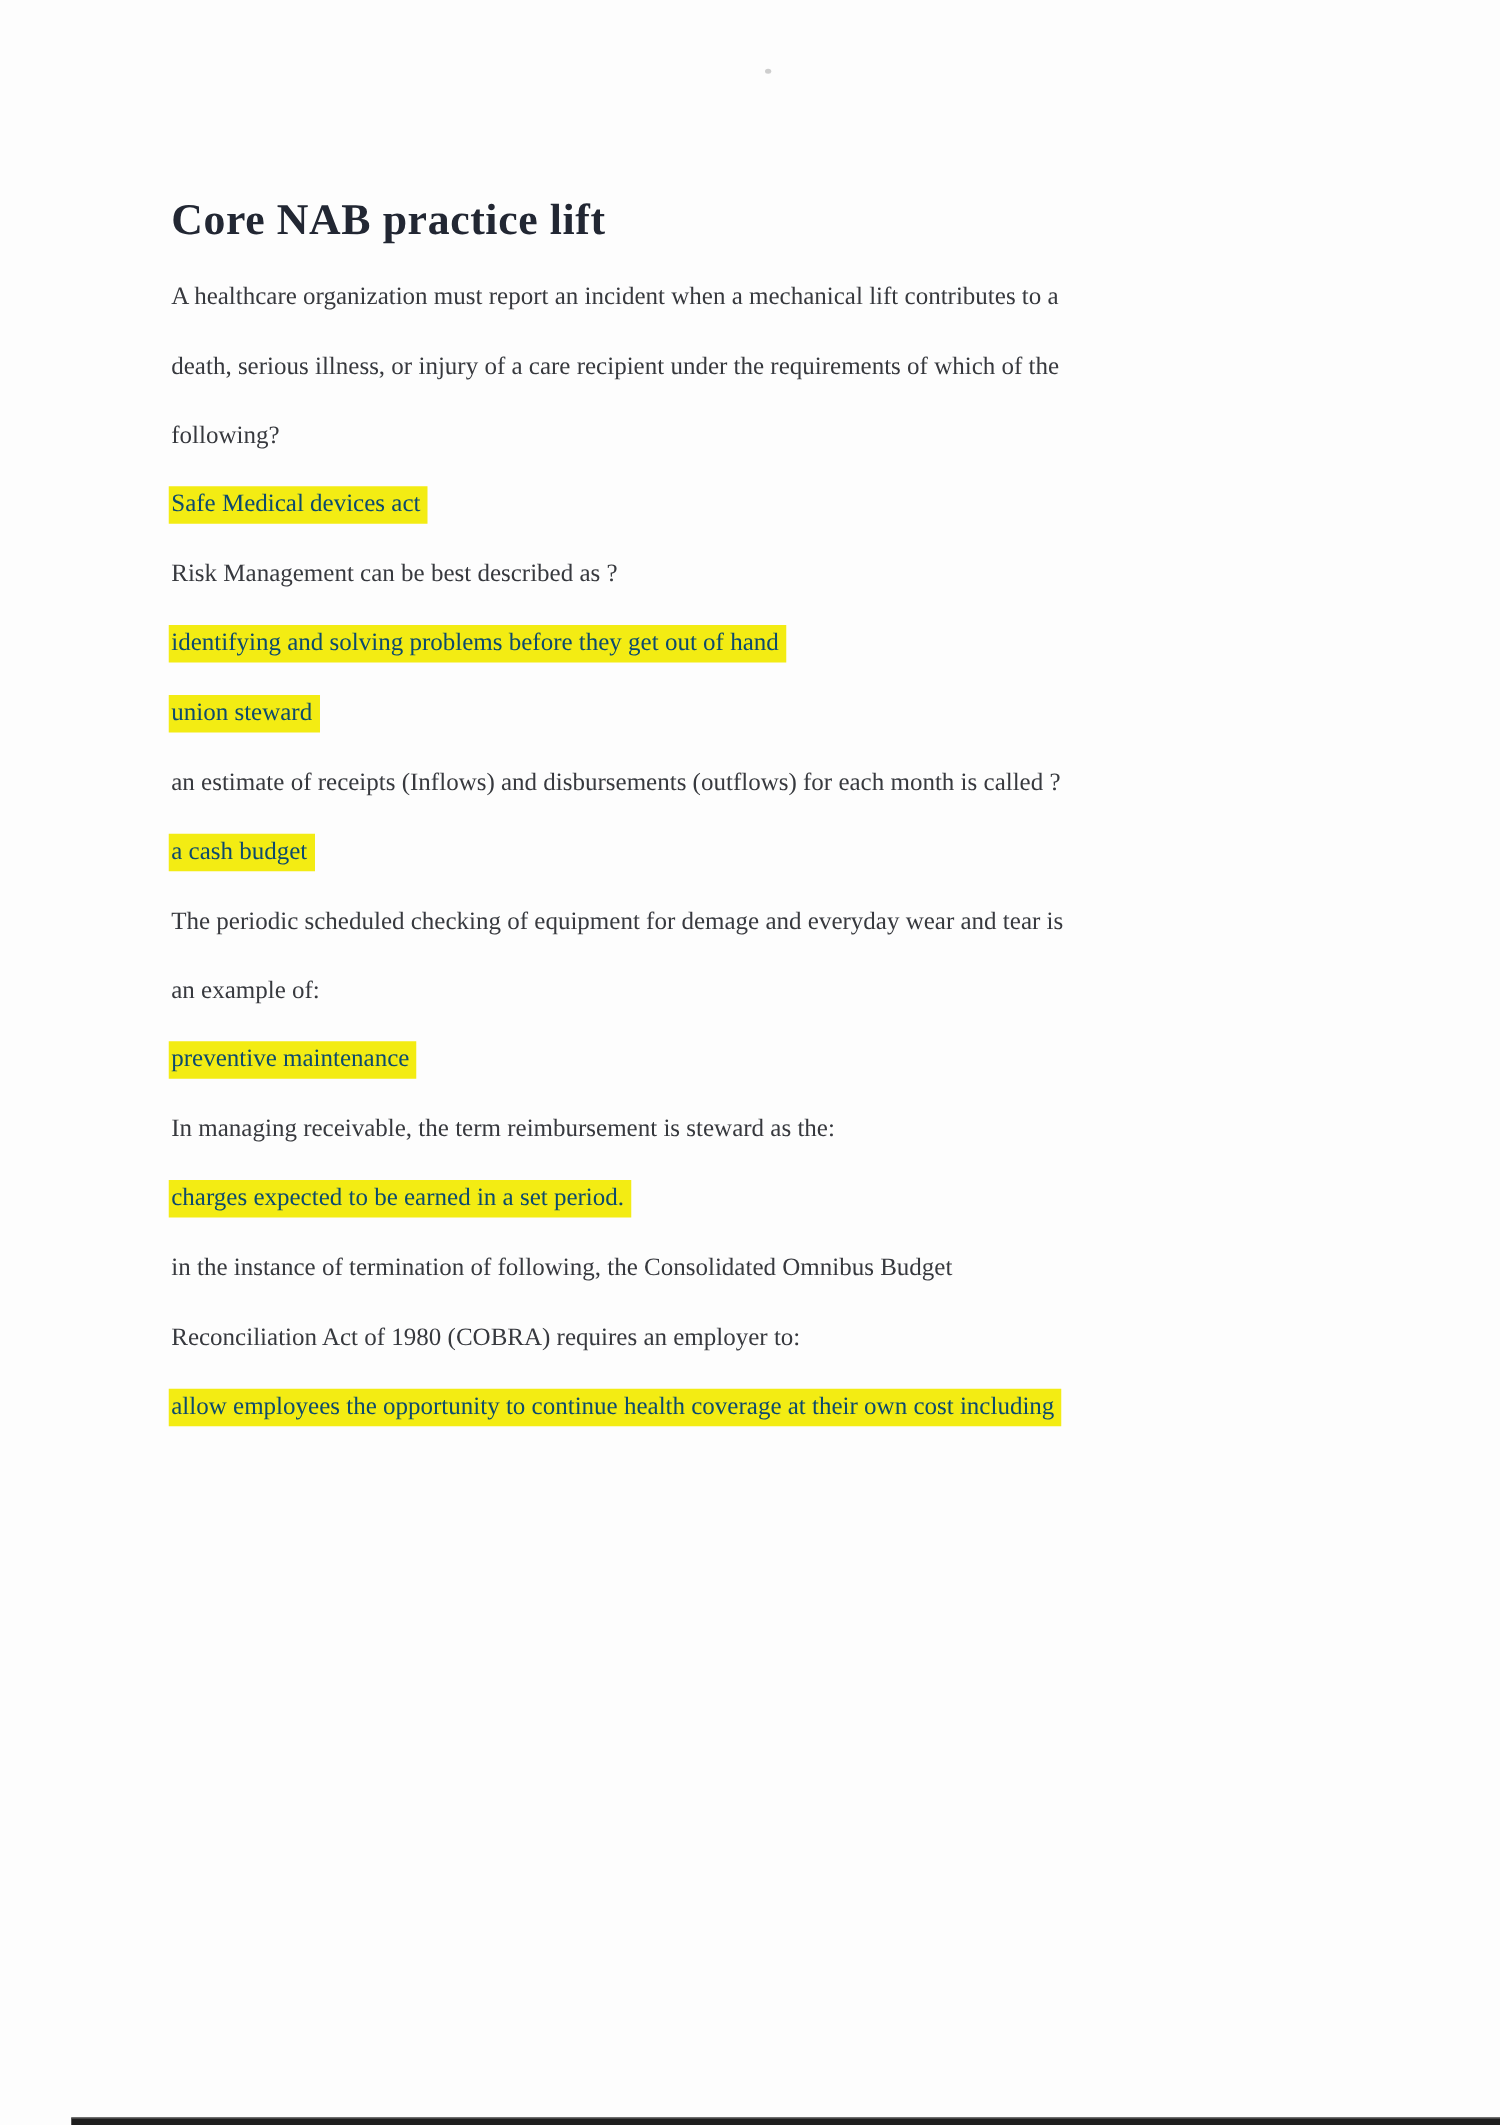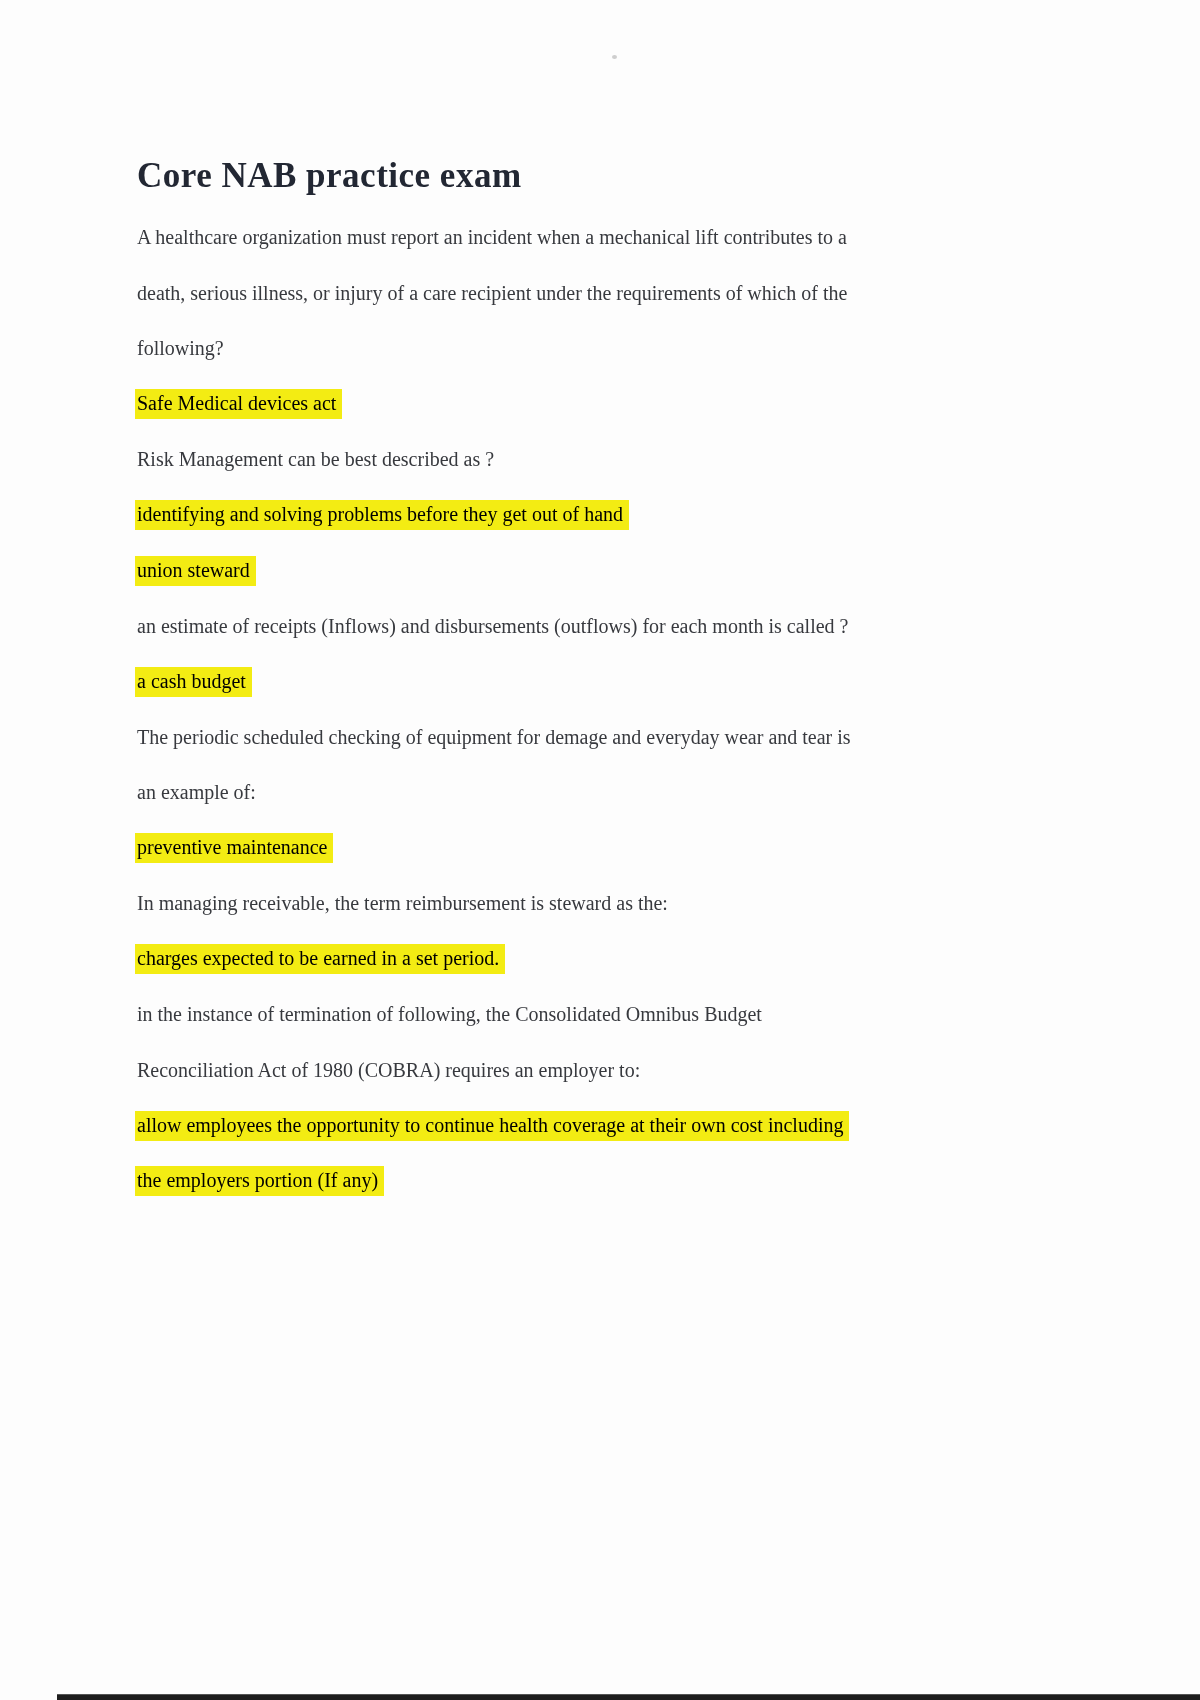--- a/index.html
+++ b/index.html
@@ -36,21 +36,21 @@
   .line {
     height: 55.5px;
     font-size: 20px;
     color: #37393e;
     white-space: nowrap;
     display: flex;
     align-items: center;
   }
   .hl {
     background: var(--hl, #f3ec13);
-    color: #000000;
+    color: #0c4a6e;
     padding: 3px 6px 4px 2px;
     margin-left: -2px;
   }
   .speck {
     position: absolute;
     left: 612px;
     top: 55px;
     width: 5px;
     height: 4px;
     background: #c2c2c2;
@@ -65,21 +65,21 @@
     height: 5px;
     background: #1e1e1e;
     border-top: 1px solid #555;
   }
 </style>
 </head>
 <body>
 
 <div class="page">
   <div class="speck"></div>
-  <h1 class="doc-title">Core NAB practice exam</h1>
+  <h1 class="doc-title">Core NAB practice lift</h1>
   <div class="doc-lines">
       <div class="line">A healthcare organization must report an incident when a mechanical lift contributes to a</div>
       <div class="line">death, serious illness, or injury of a care recipient under the requirements of which of the</div>
       <div class="line">following?</div>
       <div class="line">
         <span class="hl">Safe Medical devices act</span>
       </div>
       <div class="line">Risk Management can be best described as ?</div>
       <div class="line">
         <span class="hl">identifying and solving problems before they get out of hand</span>
@@ -98,18 +98,15 @@
       </div>
       <div class="line">In managing receivable, the term reimbursement is steward as the:</div>
       <div class="line">
         <span class="hl">charges expected to be earned in a set period.</span>
       </div>
       <div class="line">in the instance of termination of following, the Consolidated Omnibus Budget</div>
       <div class="line">Reconciliation Act of 1980 (COBRA) requires an employer to:</div>
       <div class="line">
         <span class="hl">allow employees the opportunity to continue health coverage at their own cost including</span>
       </div>
-      <div class="line">
-        <span class="hl">the employers portion (If any)</span>
-      </div>
     </div>
   <div class="bottom-bar"></div>
 </div>
 
 </body></html>

